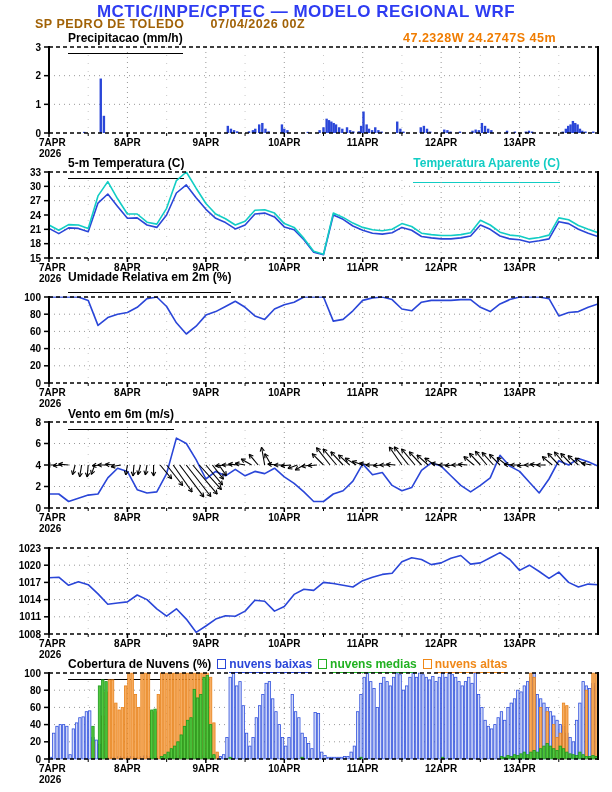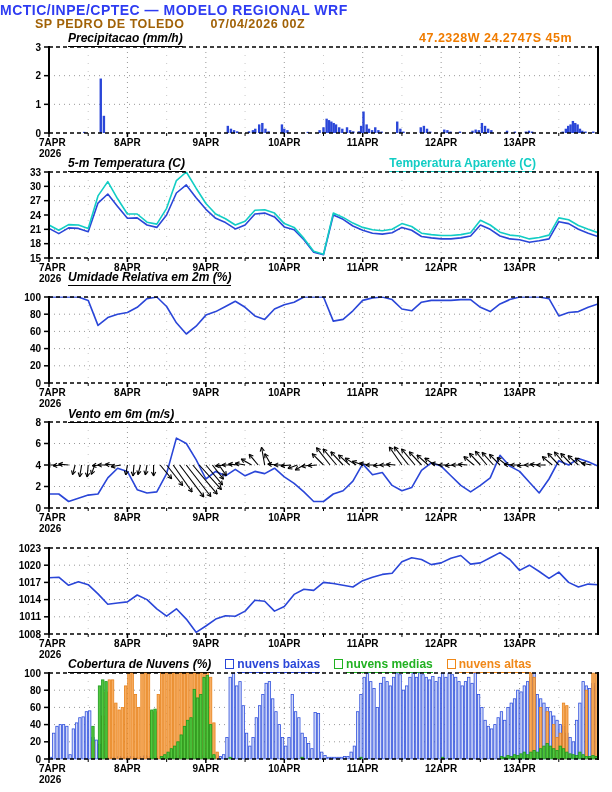--- a/index.html
+++ b/index.html
@@ -1,27 +1,27 @@
 <!DOCTYPE html>
 <html><head>
 <meta charset="utf-8">
 <style>
   html,body{margin:0;padding:0;background:#ffffff;}
   .sheet{position:relative;width:612px;height:792px;background:#fff;overflow:hidden;
          font-family:"Liberation Sans","DejaVu Sans",sans-serif;font-weight:bold;}
-  .hline1{position:absolute;top:2px;left:0;width:612px;
-          font-size:14px;letter-spacing:.5px;color:#2e3cf2;}
+  .hline1{position:absolute;top:2px;left:0;width:612px;text-align:center;
+          font-size:17px;letter-spacing:.5px;color:#2e3cf2;}
   .hline2{position:absolute;top:17px;left:35px;font-size:12.5px;color:#a16207;letter-spacing:.5px;}
   .hline2 .gap{display:inline-block;width:26px;}
-  .coords{position:absolute;top:31px;right:40px;font-size:12.5px;color:#f07c00;letter-spacing:.5px;}
+  .coords{position:absolute;top:31px;right:56px;font-size:12.5px;color:#f07c00;letter-spacing:.5px;}
   .trow{position:absolute;left:68px;height:15px;font-size:12px;color:#000;white-space:nowrap;}
-  .ptitle{border-bottom:1.5px solid #000;padding-bottom:1px;font-style:italic;}
-  .cyanlab{position:absolute;right:76px;font-size:12px;color:#12cdc4;border-bottom:1.5px solid #12cdc4;
-           padding-bottom:1px;white-space:nowrap;}
-  .leg{display:inline-block;margin-left:14px;}
+  .ptitle{border-bottom:1.5px solid #000;padding-bottom:8px;}
+  .cyanlab{position:absolute;right:52px;font-size:12px;color:#12cdc4;border-bottom:1.5px solid #12cdc4;
+           padding-bottom:12px;white-space:nowrap;}
+  .leg{display:inline-block;margin-left:6px;}
   .leg .box{display:inline-block;width:7px;height:8px;border:1.6px solid;margin-right:3px;
             vertical-align:-1px;background:#fff;}
   .leg .lab{border-bottom:1.6px solid;padding-bottom:1px;}
   svg.panel{position:absolute;left:0;width:612px;height:114px;overflow:visible;}
   svg text{font-family:"Liberation Sans","DejaVu Sans",sans-serif;font-weight:bold;
            font-size:10px;fill:#000;}
 </style>
 </head>
 <body>
 

